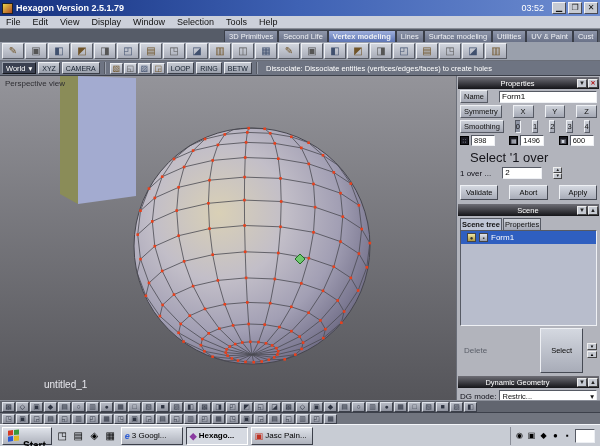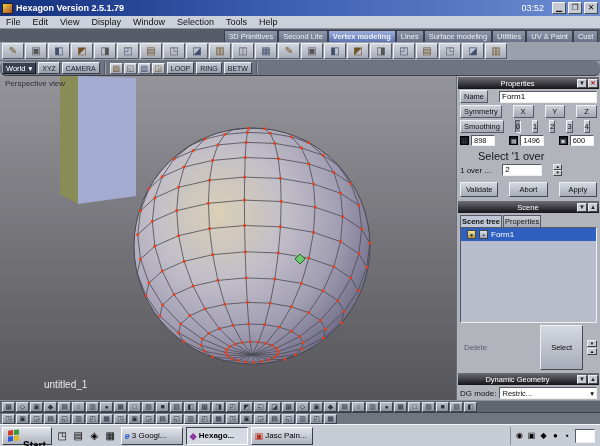--- a/index.html
+++ b/index.html
@@ -26,21 +26,21 @@
 
   
   .iconrow { height:19px; flex:0 0 19px; background:#9aa0ac; display:flex; align-items:center; padding-left:2px; gap:1px; border-bottom:1px solid #6a6e78; }
   .ticon { display:inline-block; width:22px; height:16px; background:linear-gradient(#d2d6de,#a8acb8); border:1px solid; border-color:#eef0f4 #565a64 #565a64 #eef0f4; font-size:10px; line-height:14px; text-align:center; color:#6a5a20; overflow:hidden; }
   .ticon:nth-child(3n){ color:#40506e; }
   .ticon:nth-child(3n+1){ color:#705428; }
   .ticon:nth-child(3n+2){ color:#555; }
   .smicon { width:13px; height:11px; font-size:8px; line-height:9px; }
 
   
-  .toolbar2 { height:15px; flex:0 0 15px; background:#6e7482; display:flex; align-items:center; gap:2px; padding:0 2px; border-bottom:1px solid #3c404a;border-radius:6px; }
+  .toolbar2 { height:15px; flex:0 0 15px; background:#6e7482; display:flex; align-items:center; gap:2px; padding:0 2px; border-bottom:1px solid #3c404a; }
   .worldbtn { background:#3a4050; color:#fff; font-size:7.5px; height:12px; line-height:11px; padding:0 3px; border:1px solid; border-color:#9aa0ac #16181e #16181e #9aa0ac; display:flex; align-items:center; gap:3px; }
   .minibtn { background:linear-gradient(#c6cad2,#9aa0ac); color:#16202e; font-size:7px; height:12px; line-height:11px; padding:0 3px; border:1px solid; border-color:#eef0f4 #3c404a #3c404a #eef0f4; }
   .statusmsg { color:#fff; font-size:7.5px; white-space:nowrap; overflow:hidden; padding-left:4px; }
   .vsep { width:2px; height:12px; background:#565a64; border-right:1px solid #9aa0ac; margin:0 2px; }
 
   
   .main { flex:1 1 auto; display:flex; min-height:0; }
   .viewport { width:456px; flex:0 0 456px; position:relative; background:linear-gradient(#94949a,#55555a); overflow:hidden; }
   .viewport svg { position:absolute; left:0; top:0; }
   .vplabel { position:absolute; left:5px; top:3px; font-size:8px; color:#2e2e33; }
@@ -53,21 +53,21 @@
   .hbtn { width:10px; height:9px; background:#c6cad2; border:1px solid; border-color:#eee #444 #444 #eee; font-size:6px; line-height:7px; text-align:center; color:#222; margin-right:1px; }
   .hbtn.red { color:#b01010; font-weight:bold; }
   .prow { display:flex; align-items:center; gap:11px; padding:1px 2px; }
   .plabelbtn { background:linear-gradient(#cdd1d9,#a4a8b4); border:1px solid; border-color:#eef0f4 #565a64 #565a64 #eef0f4; font-size:7.5px; padding:1px 3px; color:#111; white-space:nowrap; }
   .pinput { background:#fff; border:1px solid; border-color:#565a64 #eef0f4 #eef0f4 #565a64; font-size:8px; padding:0 2px; height:12px; font-family:"Liberation Sans",sans-serif; width:100%; }
   .cell { background:linear-gradient(#cdd1d9,#a4a8b4); border:1px solid; border-color:#eef0f4 #565a64 #565a64 #eef0f4; font-size:7.5px; text-align:center; flex:1; color:#111; padding:1px 0; }
   .cell.pressed { background:#8e94a4; border-color:#565a64 #eef0f4 #eef0f4 #565a64; }
   .chip { display:flex; align-items:center; gap:2px; flex:1; }
   .chipicon { width:9px; height:9px; background:#1a1a22; border:1px solid #000; color:#cfd4de; font-size:6px; line-height:8px; text-align:center; }
   .chipval { background:#fff; border:1px solid; border-color:#565a64 #eef0f4 #eef0f4 #565a64; font-size:7.5px; padding:0 2px; min-width:24px; height:11px; line-height:10px; color:#111; }
-  .freelabel { font-size:11px; color:#15151a; padding:3px 4px 1px 20px; }
+  .freelabel { font-size:13px; color:#15151a; padding:3px 4px 1px 12px; }
   .spin { display:flex; flex-direction:column; }
   .spin span { width:9px; height:6px; background:#c6cad2; border:1px solid; border-color:#eee #444 #444 #eee; font-size:4.5px; line-height:4px; text-align:center; color:#222; }
   .actbtn { flex:1; background:linear-gradient(#d4d8e0,#a8acb8); border:1px solid; border-color:#eef0f4 #464a54 #464a54 #eef0f4; font-size:7.5px; text-align:center; padding:2px 0; color:#0a0a0a; }
   .scenetabs { display:flex; gap:1px; padding:2px 2px 0 2px; }
   .stab { font-size:7.5px; background:linear-gradient(#cdd1d9,#a4a8b4); border:1px solid #565a64; border-bottom:none; padding:1px 1px; color:#111; }
   .stab.active { background:#bfc6d6; font-weight:bold; }
   .tree { height:96px; flex:0 0 96px; background:#b8bdcc; border:1px solid; border-color:#565a64 #eef0f4 #eef0f4 #565a64; margin:0 2px; overflow:hidden; }
   .trow { display:flex; align-items:center; gap:3px; height:13px; padding-left:6px; font-size:8px; color:#101018; }
   .trow.sel { background:#2f5fc0; color:#fff; }
   .trowicon { width:9px; height:9px; border:1px solid #444; background:linear-gradient(#f0e6a0,#b09a40); font-size:6px; line-height:8px; text-align:center; color:#333; }
@@ -175,20 +175,21 @@
     <span id="tb2-icons-a" style="display:flex;gap:1px;">
         <span class="ticon smicon">▧</span>
         <span class="ticon smicon">◱</span>
         <span class="ticon smicon">▨</span>
         <span class="ticon smicon">◲</span>
       </span>
     <span class="minibtn">LOOP</span>
     <span class="minibtn">RING</span>
     <span class="minibtn">BETW</span>
     <span class="vsep"></span>
+    <span class="statusmsg">Dissociate: Dissociate entities (vertices/edges/faces) to create holes</span>
   </div>
 
   <div class="main">
 
     <div class="viewport">
       <svg id="vp-svg" width="456" height="324" viewBox="0 0 456 324">
         <defs>
           <radialGradient id="sphG" cx="36%" cy="36%" r="75%">
             <stop offset="0%" stop-color="#d9d0b6"></stop>
             <stop offset="38%" stop-color="#c2bec8"></stop>

